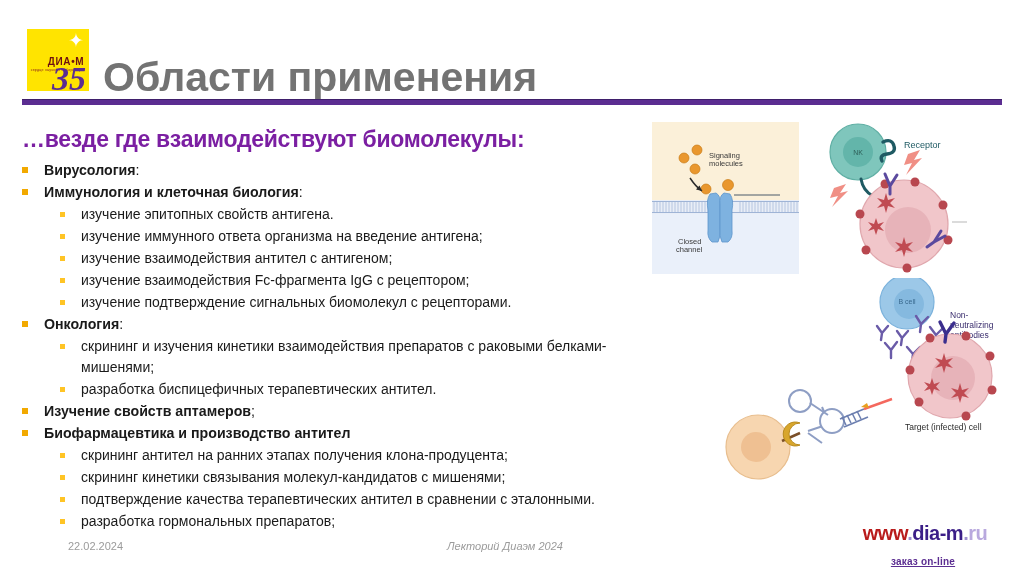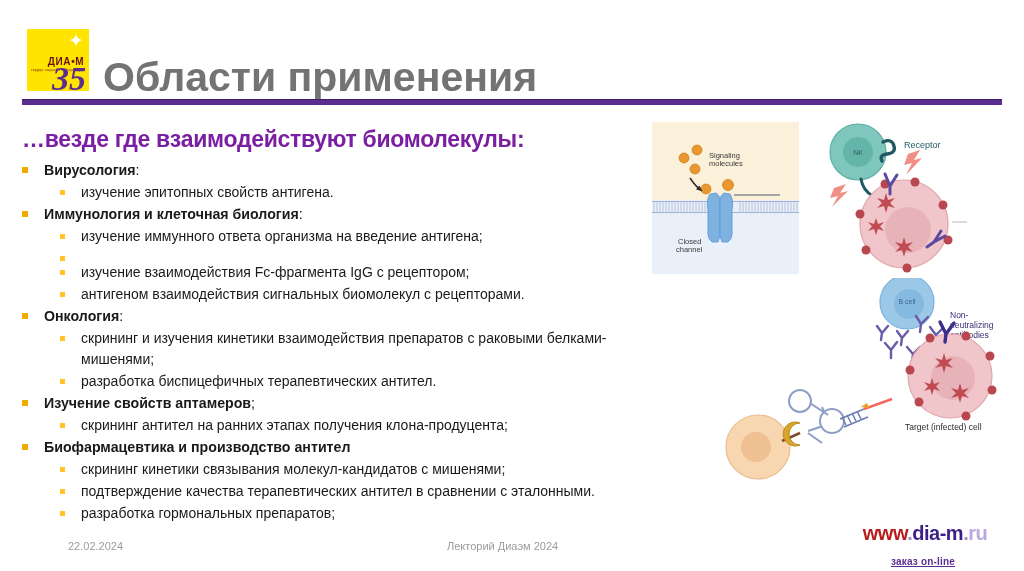--- a/index.html
+++ b/index.html
@@ -149,20 +149,21 @@
     top: 540px;
     font-size: 11px;
     color: #9b9b9b;
   }
   #footer-center {
     position: absolute;
     left: 447px;
     top: 540px;
     font-size: 11px;
     color: #9b9b9b;
+    font-style: italic;
   }
   #footer-logo {
     position: absolute;
     left: 840px;
     top: 522px;
     width: 170px;
     text-align: center;
   }
   #footer-logo .fl-main {
     font-size: 20px;
@@ -230,66 +231,67 @@
   <h1 id="page-title">Области применения</h1>
   <div id="title-rule"></div>
 
   <div id="subtitle">…везде где взаимодействуют биомолекулы:</div>
 
   <div id="bullets">
       <div class="bullet-row lvl1">
         <span class="bullet-mark"></span>
         <span class="bullet-text">Вирусология<span class="plain">:</span></span>
       </div>
+      <div class="bullet-row lvl1">
+        <span class="bullet-mark"></span>
+        <span class="bullet-text">Иммунология и клеточная биология<span class="plain">:</span></span>
+      </div>
       <div class="bullet-row lvl2">
         <span class="bullet-mark"></span>
         <span class="bullet-text">изучение эпитопных свойств антигена.</span>
       </div>
+      <div class="bullet-row lvl2">
+        <span class="bullet-mark"></span>
+        <span class="bullet-text">изучение иммунного ответа организма на введение антигена;</span>
+      </div>
+      <div class="bullet-row lvl2">
+        <span class="bullet-mark"></span>
+        <span class="bullet-text">изучение взаимодействия антител с антигеном;</span>
+      </div>
+      <div class="bullet-row lvl2">
+        <span class="bullet-mark"></span>
+        <span class="bullet-text">изучение взаимодействия Fc-фрагмента  IgG с рецептором;</span>
+      </div>
+      <div class="bullet-row lvl2">
+        <span class="bullet-mark"></span>
+        <span class="bullet-text">изучение подтверждение сигнальных биомолекул с рецепторами.</span>
+      </div>
       <div class="bullet-row lvl1">
         <span class="bullet-mark"></span>
-        <span class="bullet-text">Иммунология и клеточная биология<span class="plain">:</span></span>
-      </div>
-      <div class="bullet-row lvl2">
-        <span class="bullet-mark"></span>
-        <span class="bullet-text">изучение иммунного ответа организма на введение антигена;</span>
-      </div>
-      <div class="bullet-row lvl2">
-        <span class="bullet-mark"></span>
-      </div>
-      <div class="bullet-row lvl2">
-        <span class="bullet-mark"></span>
-        <span class="bullet-text">изучение взаимодействия Fc-фрагмента  IgG с рецептором;</span>
-      </div>
-      <div class="bullet-row lvl2">
-        <span class="bullet-mark"></span>
-        <span class="bullet-text">антигеном взаимодействия сигнальных биомолекул с рецепторами.</span>
+        <span class="bullet-text">Онкология<span class="plain">:</span></span>
+      </div>
+      <div class="bullet-row lvl2">
+        <span class="bullet-mark"></span>
+        <span class="bullet-text">скрининг и изучения кинетики взаимодействия препаратов с раковыми белками-мишенями;</span>
+      </div>
+      <div class="bullet-row lvl2">
+        <span class="bullet-mark"></span>
+        <span class="bullet-text">разработка биспицефичных терапевтических антител.</span>
       </div>
       <div class="bullet-row lvl1">
         <span class="bullet-mark"></span>
-        <span class="bullet-text">Онкология<span class="plain">:</span></span>
-      </div>
-      <div class="bullet-row lvl2">
-        <span class="bullet-mark"></span>
-        <span class="bullet-text">скрининг и изучения кинетики взаимодействия препаратов с раковыми белками-мишенями;</span>
-      </div>
-      <div class="bullet-row lvl2">
-        <span class="bullet-mark"></span>
-        <span class="bullet-text">разработка биспицефичных терапевтических антител.</span>
+        <span class="bullet-text">Изучение свойств аптамеров<span class="plain">;</span></span>
       </div>
       <div class="bullet-row lvl1">
         <span class="bullet-mark"></span>
-        <span class="bullet-text">Изучение свойств аптамеров<span class="plain">;</span></span>
+        <span class="bullet-text">Биофармацевтика и производство антител</span>
       </div>
       <div class="bullet-row lvl2">
         <span class="bullet-mark"></span>
         <span class="bullet-text">скрининг антител на ранних этапах получения клона-продуцента;</span>
-      </div>
-      <div class="bullet-row lvl1">
-        <span class="bullet-mark"></span>
-        <span class="bullet-text">Биофармацевтика и производство антител</span>
       </div>
       <div class="bullet-row lvl2">
         <span class="bullet-mark"></span>
         <span class="bullet-text">скрининг кинетики связывания молекул-кандидатов с мишенями;</span>
       </div>
       <div class="bullet-row lvl2">
         <span class="bullet-mark"></span>
         <span class="bullet-text">подтверждение качества терапевтических антител в сравнении с эталонными.</span>
       </div>
       <div class="bullet-row lvl2">

